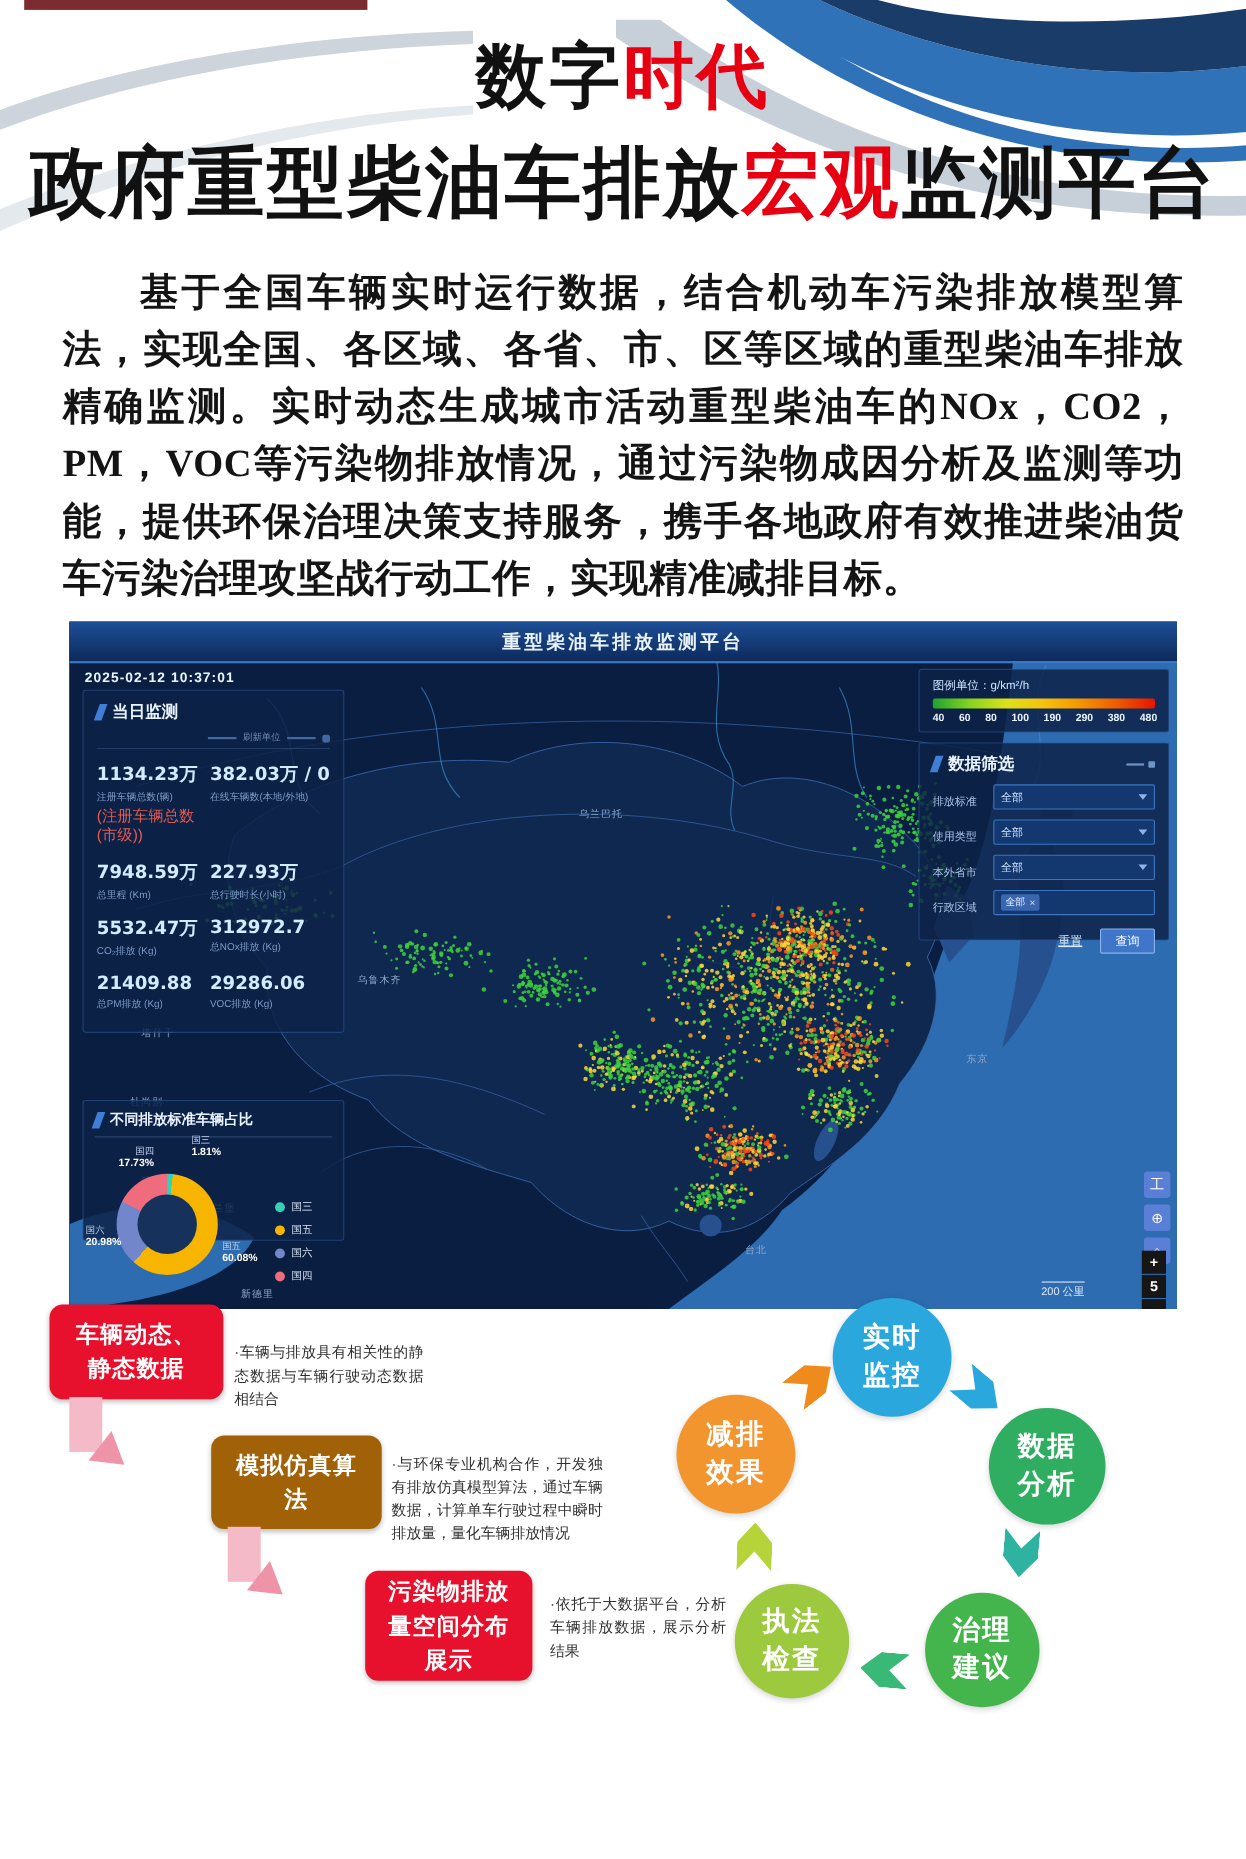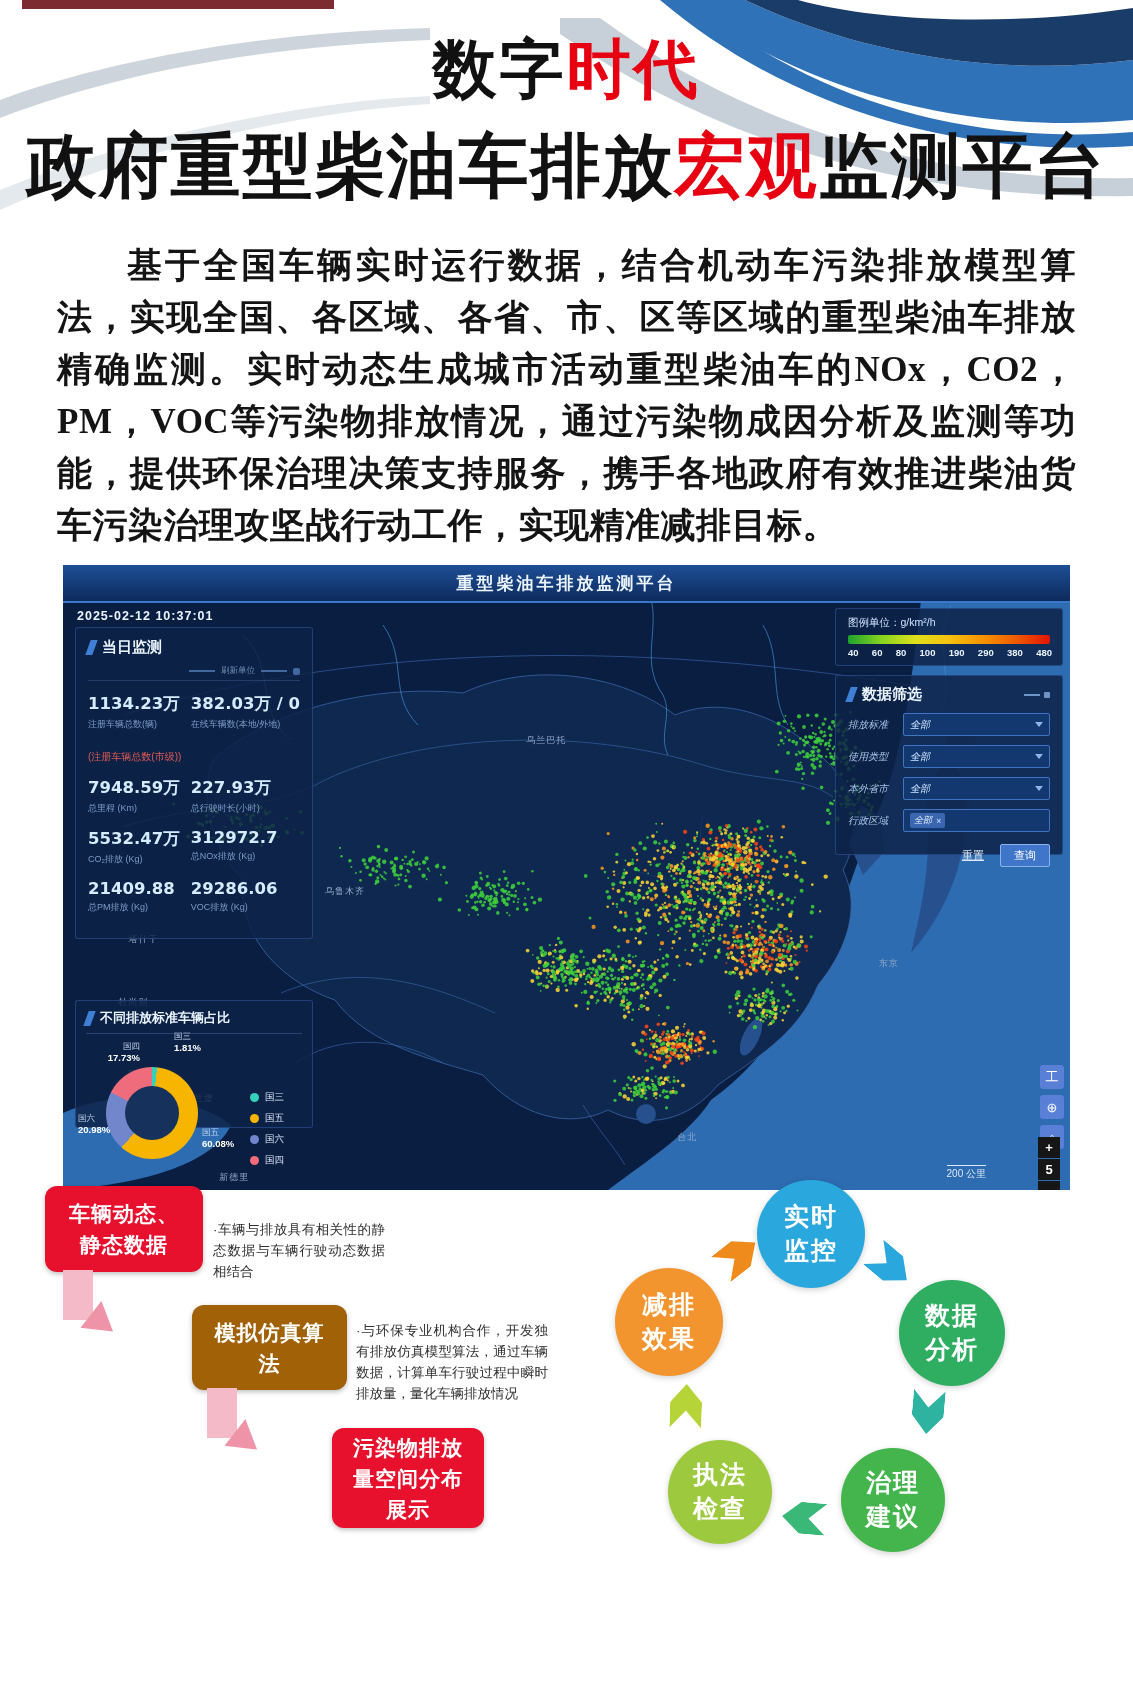--- a/index.html
+++ b/index.html
@@ -40,21 +40,21 @@
   .today{left:12px;top:62px;width:238px;height:312px;padding:10px 12px;box-sizing:border-box;}
   .today .ptitle{font-size:15px;}
   .refresh-row{display:flex;justify-content:flex-end;align-items:center;margin-top:8px;
      color:#6f8db5;font-size:8.5px;border-bottom:1px solid rgba(110,150,205,.25);padding-bottom:3px;}
   .refresh-row .bar{width:26px;height:2px;background:#41699f;margin:0 6px;}
   .refresh-row .dot{width:7px;height:7px;background:#41699f;border-radius:2px;}
   .stats{display:grid;grid-template-columns:1fr 1fr;column-gap:8px;row-gap:13px;margin-top:12px;}
   .stat .v{color:#d3ecff;font-size:16.5px;font-weight:bold;
            font-family:"DejaVu Sans",sans-serif;white-space:nowrap;}
   .stat .l{color:#7d9bc6;font-size:9px;margin-top:3px;}
-  .stat .n{color:#e05a52;font-size:10px;margin-top:19px;}
+  .stat .n{color:#e05a52;font-size:14px;margin-top:2px;}
 
   
   .piepanel{left:12px;top:435px;width:238px;height:128px;padding:8px 10px;box-sizing:border-box;}
   .piepanel .ptitle{font-size:13px;border-bottom:1px solid rgba(110,150,205,.3);padding-bottom:6px;}
   .donut{position:absolute;left:30px;top:66px;width:92px;height:92px;border-radius:50%;}
   .donut::after{content:"";position:absolute;left:19px;top:19px;width:54px;height:54px;border-radius:50%;background:#16325c;}
   .callout{position:absolute;font-size:8.5px;color:#c2d2ec;line-height:11px;}
   .callout b{color:#fff;font-size:9.5px;}
   .pleg{position:absolute;left:174px;top:90px;}
   .pleg .row{display:flex;align-items:center;margin-bottom:8px;}
@@ -67,21 +67,21 @@
   .gradbar{width:202px;height:9px;border-radius:2px;}
   .ticks{display:flex;justify-content:space-between;width:204px;margin-top:3px;
          color:#eaf4ff;font-size:9.5px;font-weight:bold;}
 
   
   .filters{left:772px;top:110px;width:228px;height:180px;padding:9px 12px;box-sizing:border-box;}
   .filters .ptitle{font-size:15px;}
   .collapse{margin-left:auto;display:flex;align-items:center;}
   .collapse .bar{width:16px;height:2px;background:#6f94c6;margin-right:4px;}
   .collapse .dot{width:6px;height:6px;background:#6f94c6;border-radius:1px;}
-  .frow{display:flex;align-items:center;margin-top:9px;font-style:italic;}
+  .frow{display:flex;align-items:flex-end;margin-top:9px;}
   .flabel{width:55px;color:#a9c3e8;font-size:10px;flex:none;}
   .select{flex:1;height:21px;background:#12386f;border:1px solid #3f74c0;border-radius:2px;
           display:flex;align-items:center;padding:0 6px;color:#cfe3ff;font-size:10px;position:relative;}
   .select .chev{margin-left:auto;width:0;height:0;border-left:4px solid transparent;
           border-right:4px solid transparent;border-top:5px solid #8fb3e6;}
   .tag{background:#3a66b0;border-radius:2px;padding:1px 4px;font-size:9px;color:#e4eefb;display:flex;align-items:center;}
   .tag .x{margin-left:4px;color:#cfe0f5;font-size:9px;}
   .btnrow{display:flex;justify-content:flex-end;align-items:center;margin-top:12px;gap:10px;}
   .btn-ghost{color:#dfe9f8;font-size:11px;text-decoration:underline;background:none;border:none;cursor:pointer;}
   .btn-primary{background:#3f76c9;border:1px solid #8ab2ea;border-radius:2px;color:#fff;
@@ -2644,20 +2644,21 @@
   <div class="flowbar" style="left:63px;top:1270px;width:30px;height:50px;"></div>
   <div class="flowtri" style="left:88px;top:1306px;transform:rotate(38deg);"></div>
   <div class="note" style="left:213px;top:1219px;width:172px;">·车辆与排放具有相关性的静态数据与车辆行驶动态数据相结合</div>
 
   <div class="redbox" style="left: 192px; top: 1305px; width: 155px; height: 85px; background: #a16207;">模拟仿真算法</div>
   <div class="flowbar" style="left:207px;top:1388px;width:30px;height:50px;"></div>
   <div class="flowtri" style="left:232px;top:1424px;transform:rotate(38deg);"></div>
   <div class="note" style="left:356px;top:1320px;width:192px;">·与环保专业机构合作，开发独有排放仿真模型算法，通过车辆数据，计算单车行驶过程中瞬时排放量，量化车辆排放情况</div>
 
   <div class="redbox" style="left: 332px; top: 1428px; width: 152px; height: 100px; background: rgb(232, 17, 45);">污染物排放量空间分布展示</div>
+  <div class="note" style="left:500px;top:1448px;width:160px;">·依托于大数据平台，分析车辆排放数据，展示分析结果</div>
 
   <div class="circle" style="left: 757px; top: 1180px; width: 108px; height: 108px; background: rgb(42, 167, 221);">
       <span>实时监控</span>
     </div>
   <div class="circle" style="left: 899px; top: 1280px; width: 106px; height: 106px; background: rgb(47, 174, 98);">
       <span>数据分析</span>
     </div>
   <div class="circle" style="left: 841px; top: 1448px; width: 104px; height: 104px; background: rgb(68, 181, 76);">
       <span>治理建议</span>
     </div>

